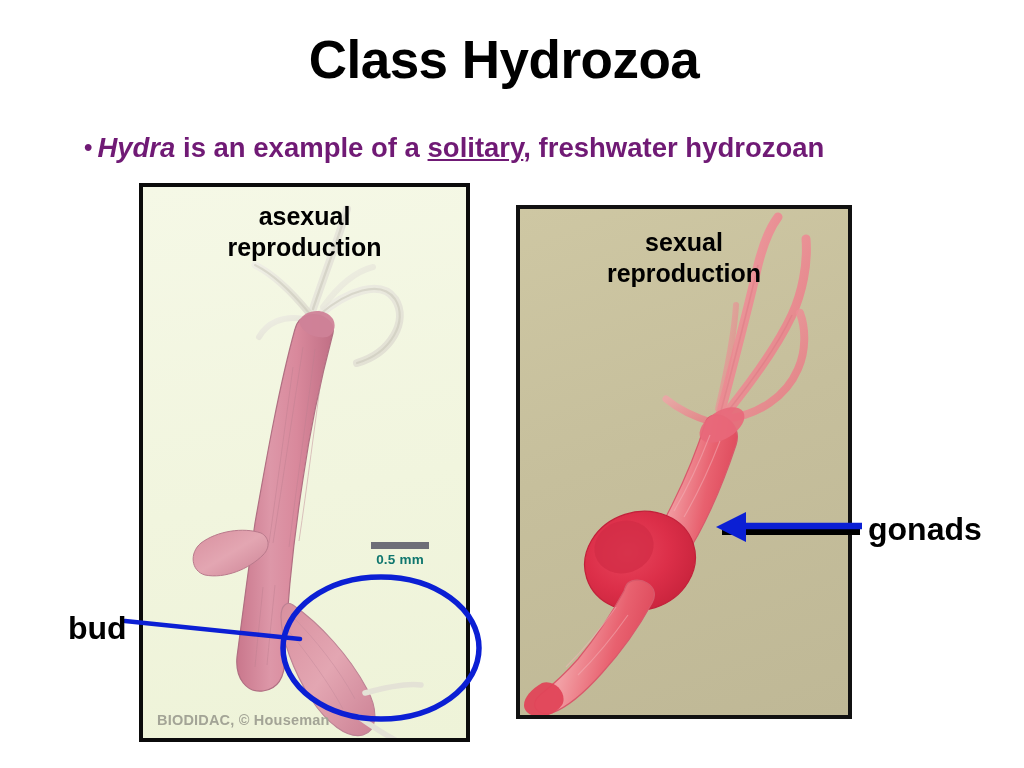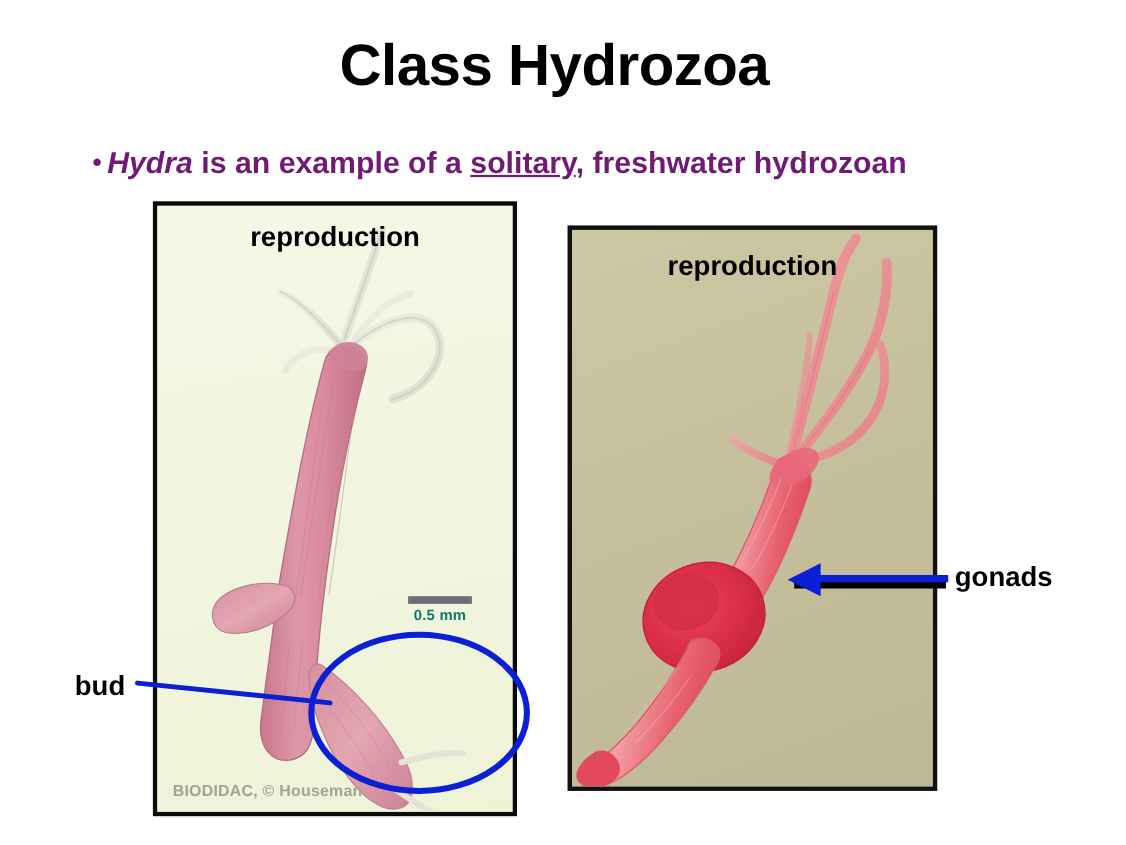--- a/index.html
+++ b/index.html
@@ -151,21 +151,21 @@
     height: 768px;
     z-index: 20;
     pointer-events: none;
   }
   #annotation-layer .hit {
     pointer-events: auto;
   }
 
   .callout-label {
     position: absolute;
-    font-size: 25px;
+    font-size: 32px;
     font-weight: bold;
     color: #000000;
     white-space: nowrap;
     z-index: 25;
     text-align: right;
   }
   #label-bud    { left: 68px;  top: 610px; }
   #label-gonads { left: 868px; top: 511px; }
 </style>
 </head>
@@ -241,20 +241,21 @@
       <path d="M144,442 C164,466 186,496 200,522"></path>
     </g>
 
     <g fill="none" stroke="#e4e2d6" stroke-width="5.5" stroke-linecap="round">
       <path d="M222,506 C244,500 264,496 278,498"></path>
       <path d="M216,530 C230,540 246,550 258,556"></path>
     </g>
   </svg>
 
   <div class="panel-caption" id="caption-asexual">
+    <div>asexual</div>
     <div>reproduction</div>
   </div>
 
   <div id="scale-bar-group">
     <div id="scale-bar-rule"></div>
     <div id="scale-bar-label">0.5 mm</div>
   </div>
 
   <div id="watermark-biodidac">BIODIDAC, © Houseman</div>
 </div>
@@ -314,20 +315,21 @@
 
     <g stroke="#f3b5ba" stroke-width="1.1" opacity="0.5" fill="none">
       <path d="M190,226 C180,252 168,278 154,302"></path>
       <path d="M200,232 C190,258 178,284 164,308"></path>
       <path d="M96,398 C82,418 64,440 46,458"></path>
       <path d="M108,406 C94,426 76,448 58,466"></path>
     </g>
   </svg>
 
   <div class="panel-caption" id="caption-sexual">
+    <div>sexual</div>
     <div>reproduction</div>
   </div>
 </div>
 
 <svg id="annotation-layer" viewBox="0 0 1024 768">
 
   <line class="hit" x1="125" y1="621" x2="300" y2="639" stroke="#0b1fd4" stroke-width="4.5" stroke-linecap="round"></line>
 
   <ellipse class="hit" cx="381" cy="648" rx="98" ry="71" fill="none" stroke="#0b1fd4" stroke-width="5.5"></ellipse>
 

